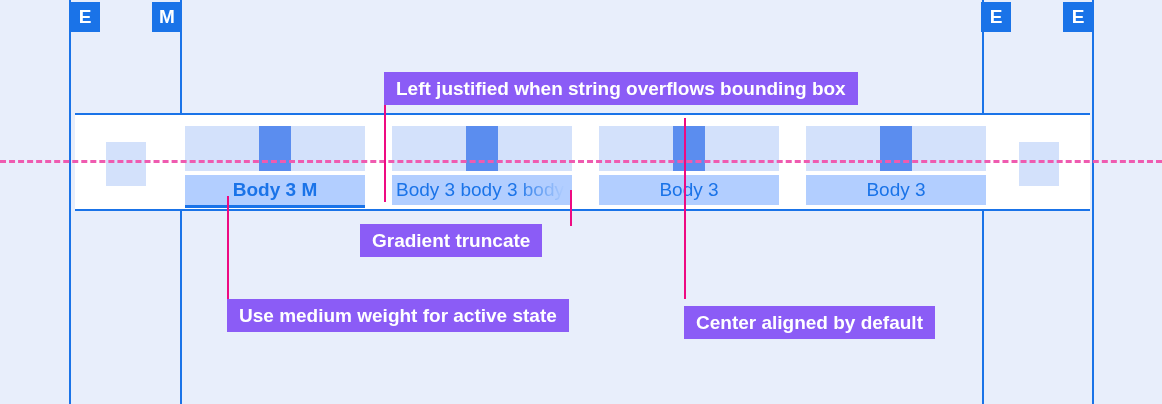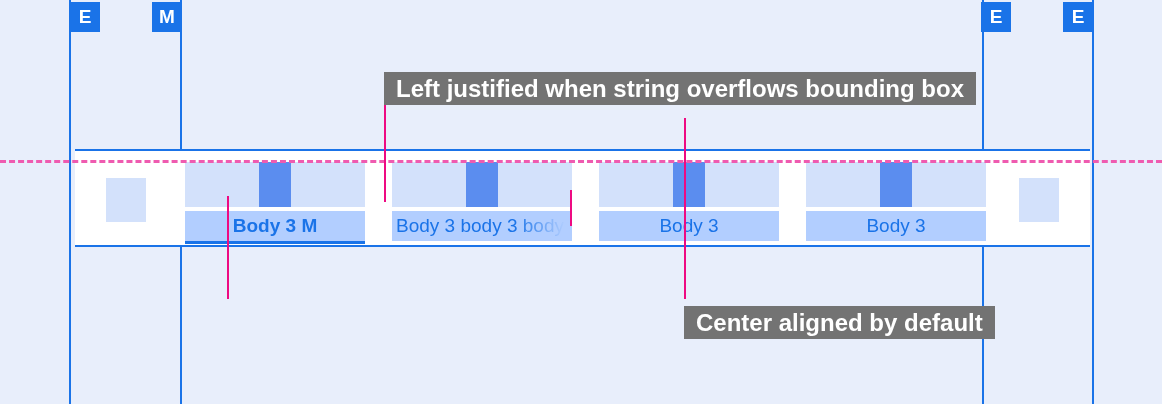--- a/index.html
+++ b/index.html
@@ -46,21 +46,20 @@
   .component {
     position: absolute;
     left: 75px;
     top: 113px;
     width: 1015px;
     height: 98px;
     background: #ffffff;
     border-top: 2px solid #1a73e8;
     border-bottom: 2px solid #1a73e8;
     box-sizing: border-box;
-    margin-top: 36px;
   }
 
   
   .side-square {
     position: absolute;
     width: 40px;
     height: 44px;
     background: #d3e1fb;
     top: 27px;
   }
@@ -155,23 +154,23 @@
   
   .leader {
     position: absolute;
     width: 2px;
     background: #ee0a82;
   }
 
   
   .anno {
     position: absolute;
-    background: #737373;
+    background: #8b5cf6;
     color: #ffffff;
-    font-size: 24px;
+    font-size: 19px;
     font-weight: bold;
     line-height: 33px;
     height: 33px;
     padding: 0 12px;
     white-space: nowrap;
   }
 </style>
 </head>
 <body>
 
@@ -234,17 +233,19 @@
 
   <div class="centerline"></div>
 
   <div class="leader" style="left:384px; top:100px; height:102px;"></div>
   <div class="leader" style="left:570px; top:190px; height:36px;"></div>
   <div class="leader" style="left:227px; top:196px; height:103px;"></div>
   <div class="leader" style="left:684px; top:118px; height:181px;"></div>
 
   <div class="anno" style="left:384px; top:72px;">Left justified when string overflows bounding box</div>
 
-
+  <div class="anno" style="left:360px; top:224px;">Gradient truncate</div>
+
+  <div class="anno" style="left:227px; top:299px;">Use medium weight for active state</div>
 
   <div class="anno" style="left:684px; top:306px;">Center aligned by default</div>
 
 </div>
 
 </body></html>

